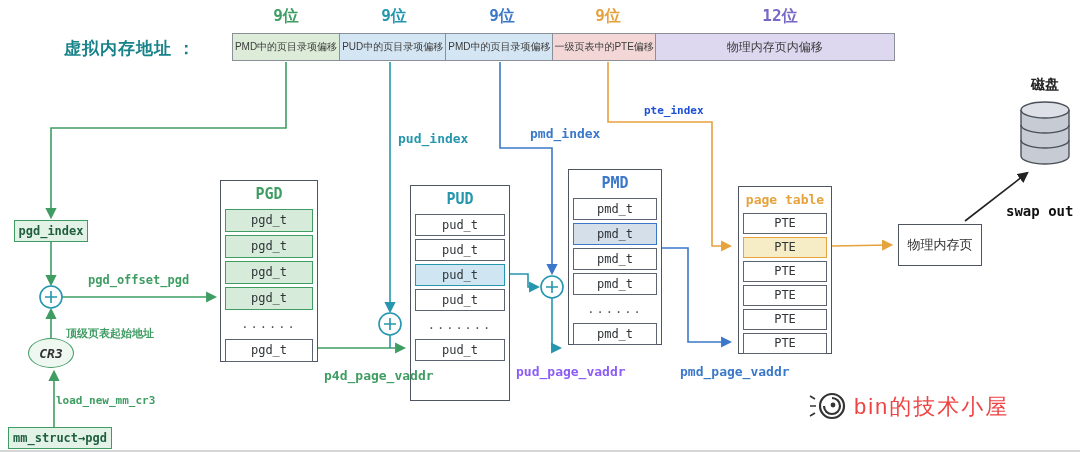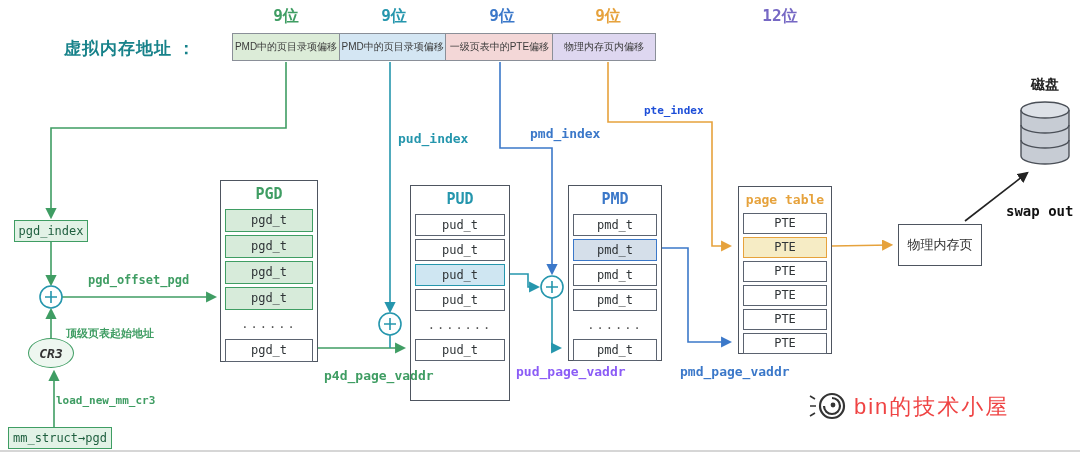--- a/index.html
+++ b/index.html
@@ -22,21 +22,21 @@
   .seg + .seg{margin-left:-1.3px;}
   .seg:nth-child(1){width:108px;}
   .seg:nth-child(2){width:108px;}
   .seg:nth-child(3){width:108px;}
   .seg:nth-child(4){width:104px;}
   .seg:nth-child(5){width:240px;font-size:12px;}
 
   
   .gbox{position:absolute;background:#e2f2e6;border:1.3px solid #3f9d63;
         box-sizing:border-box;display:flex;align-items:center;justify-content:center;
-        font-family:"DejaVu Sans Mono",monospace;font-size:12px;color:#1f5f3f;}
+        font-family:"DejaVu Sans Mono",monospace;font-size:12px;color:#1f5f3f;font-weight:bold;}
   #pgd-index-box{left:14px;top:220px;width:74px;height:22px;}
   #mm-struct-box{left:8px;top:427px;width:104px;height:22px;}
   #cr3-ellipse{position:absolute;left:28px;top:338px;width:46px;height:30px;
         border-radius:50%;border:1.4px solid #3f9d63;background:#eef7f0;
         display:flex;align-items:center;justify-content:center;
         font-family:"DejaVu Sans Mono",monospace;font-size:13px;font-weight:bold;color:#333;
         box-sizing:border-box;font-style:italic;}
 
   
   .ptable{position:absolute;border:1.6px solid #4e5560;background:#fff;
@@ -45,21 +45,21 @@
         font-family:"DejaVu Sans Mono",monospace;font-size:15px;flex:0 0 auto;}
   .trow{display:flex;flex:0 0 auto;}
   .tcell{flex:1;margin:1.5px 4px;border:1.3px solid #5b6370;background:#fff;
          display:flex;align-items:center;justify-content:center;
          font-family:"DejaVu Sans Mono",monospace;font-size:12px;color:#2f3437;}
   .tcell.dots{border:none;background:transparent;letter-spacing:2px;color:#555;}
   #tbl-pgd{left:220px;top:180px;width:98px;height:182px;}
   #tbl-pgd .thdr{height:26px;} #tbl-pgd .trow{height:26px;}
   #tbl-pud{left:410px;top:185px;width:100px;height:216px;}
   #tbl-pud .thdr{height:26px;} #tbl-pud .trow{height:25px;}
-  #tbl-pmd{left:568px;top:185px;width:94px;height:176px;}
+  #tbl-pmd{left:568px;top:169px;width:94px;height:176px;}
   #tbl-pmd .thdr{height:26px;} #tbl-pmd .trow{height:25px;}
   #tbl-pte{left:738px;top:186px;width:94px;height:168px;}
   #tbl-pte .thdr{height:24px;font-size:13px;} #tbl-pte .trow{height:24px;}
 
   
   #phys-box{position:absolute;left:898px;top:224px;width:84px;height:42px;
         border:1.5px solid #4e5560;background:#fff;box-sizing:border-box;
         display:flex;align-items:center;justify-content:center;font-size:13px;color:#333;}
 
   
@@ -91,20 +91,21 @@
 <div class="bitlab mono" style="left: 286px; color: rgb(63, 157, 99);">9位</div>
 <div class="bitlab mono" style="left: 394px; color: rgb(37, 150, 173);">9位</div>
 <div class="bitlab mono" style="left: 502px; color: rgb(59, 120, 201);">9位</div>
 <div class="bitlab mono" style="left: 608px; color: rgb(230, 162, 60);">9位</div>
 <div class="bitlab mono" style="left: 780px; color: rgb(118, 104, 196);">12位</div>
 
 <div class="vaddr-title">虚拟内存地址 ：</div>
 
 <div class="segrow">
   <div class="seg" style="background: rgb(220, 236, 216);">PMD中的页目录项偏移</div>
+  <div class="seg" style="background: rgb(212, 230, 243);">PUD中的页目录项偏移</div>
   <div class="seg" style="background: rgb(212, 230, 243);">PMD中的页目录项偏移</div>
   <div class="seg" style="background: rgb(243, 215, 215);">一级页表中的PTE偏移</div>
   <div class="seg" style="background: rgb(222, 215, 240);">物理内存页内偏移</div>
 </div>
 
 <div class="gbox" id="pgd-index-box">pgd_index</div>
 <div id="cr3-ellipse">CR3</div>
 <div class="gbox" id="mm-struct-box">mm_struct→pgd</div>
 
 <div class="ptable" id="tbl-pgd">

